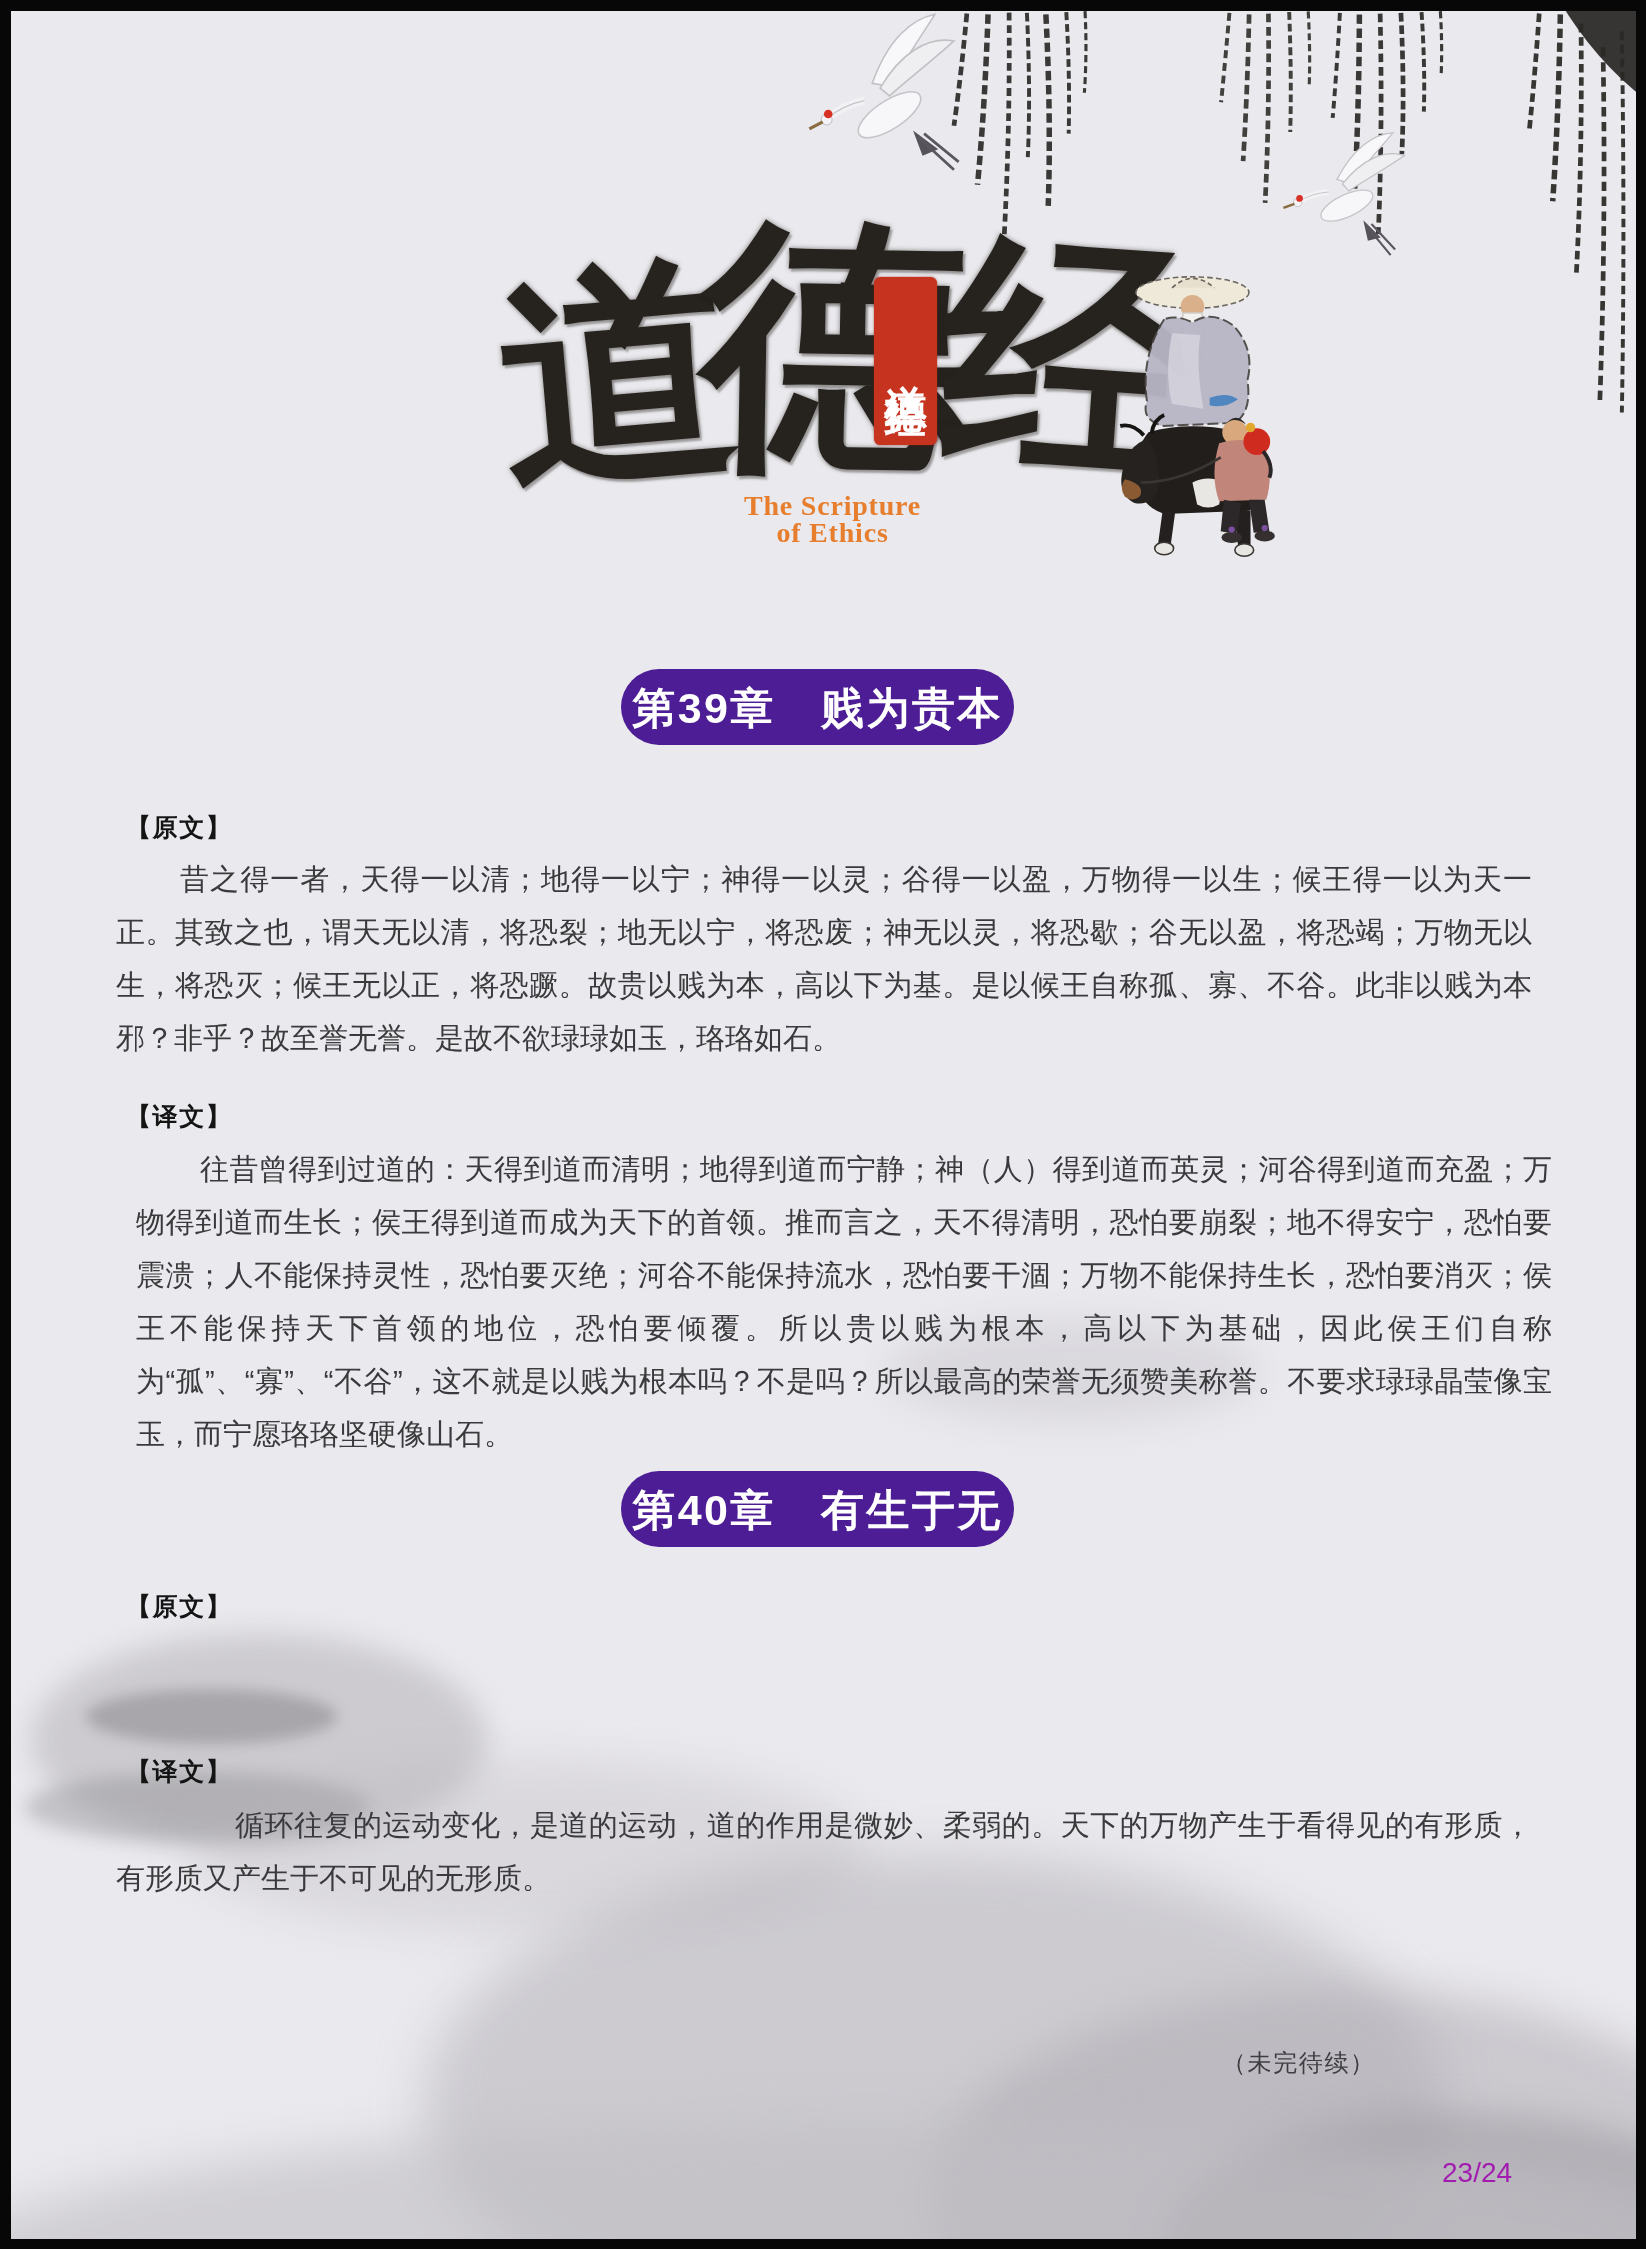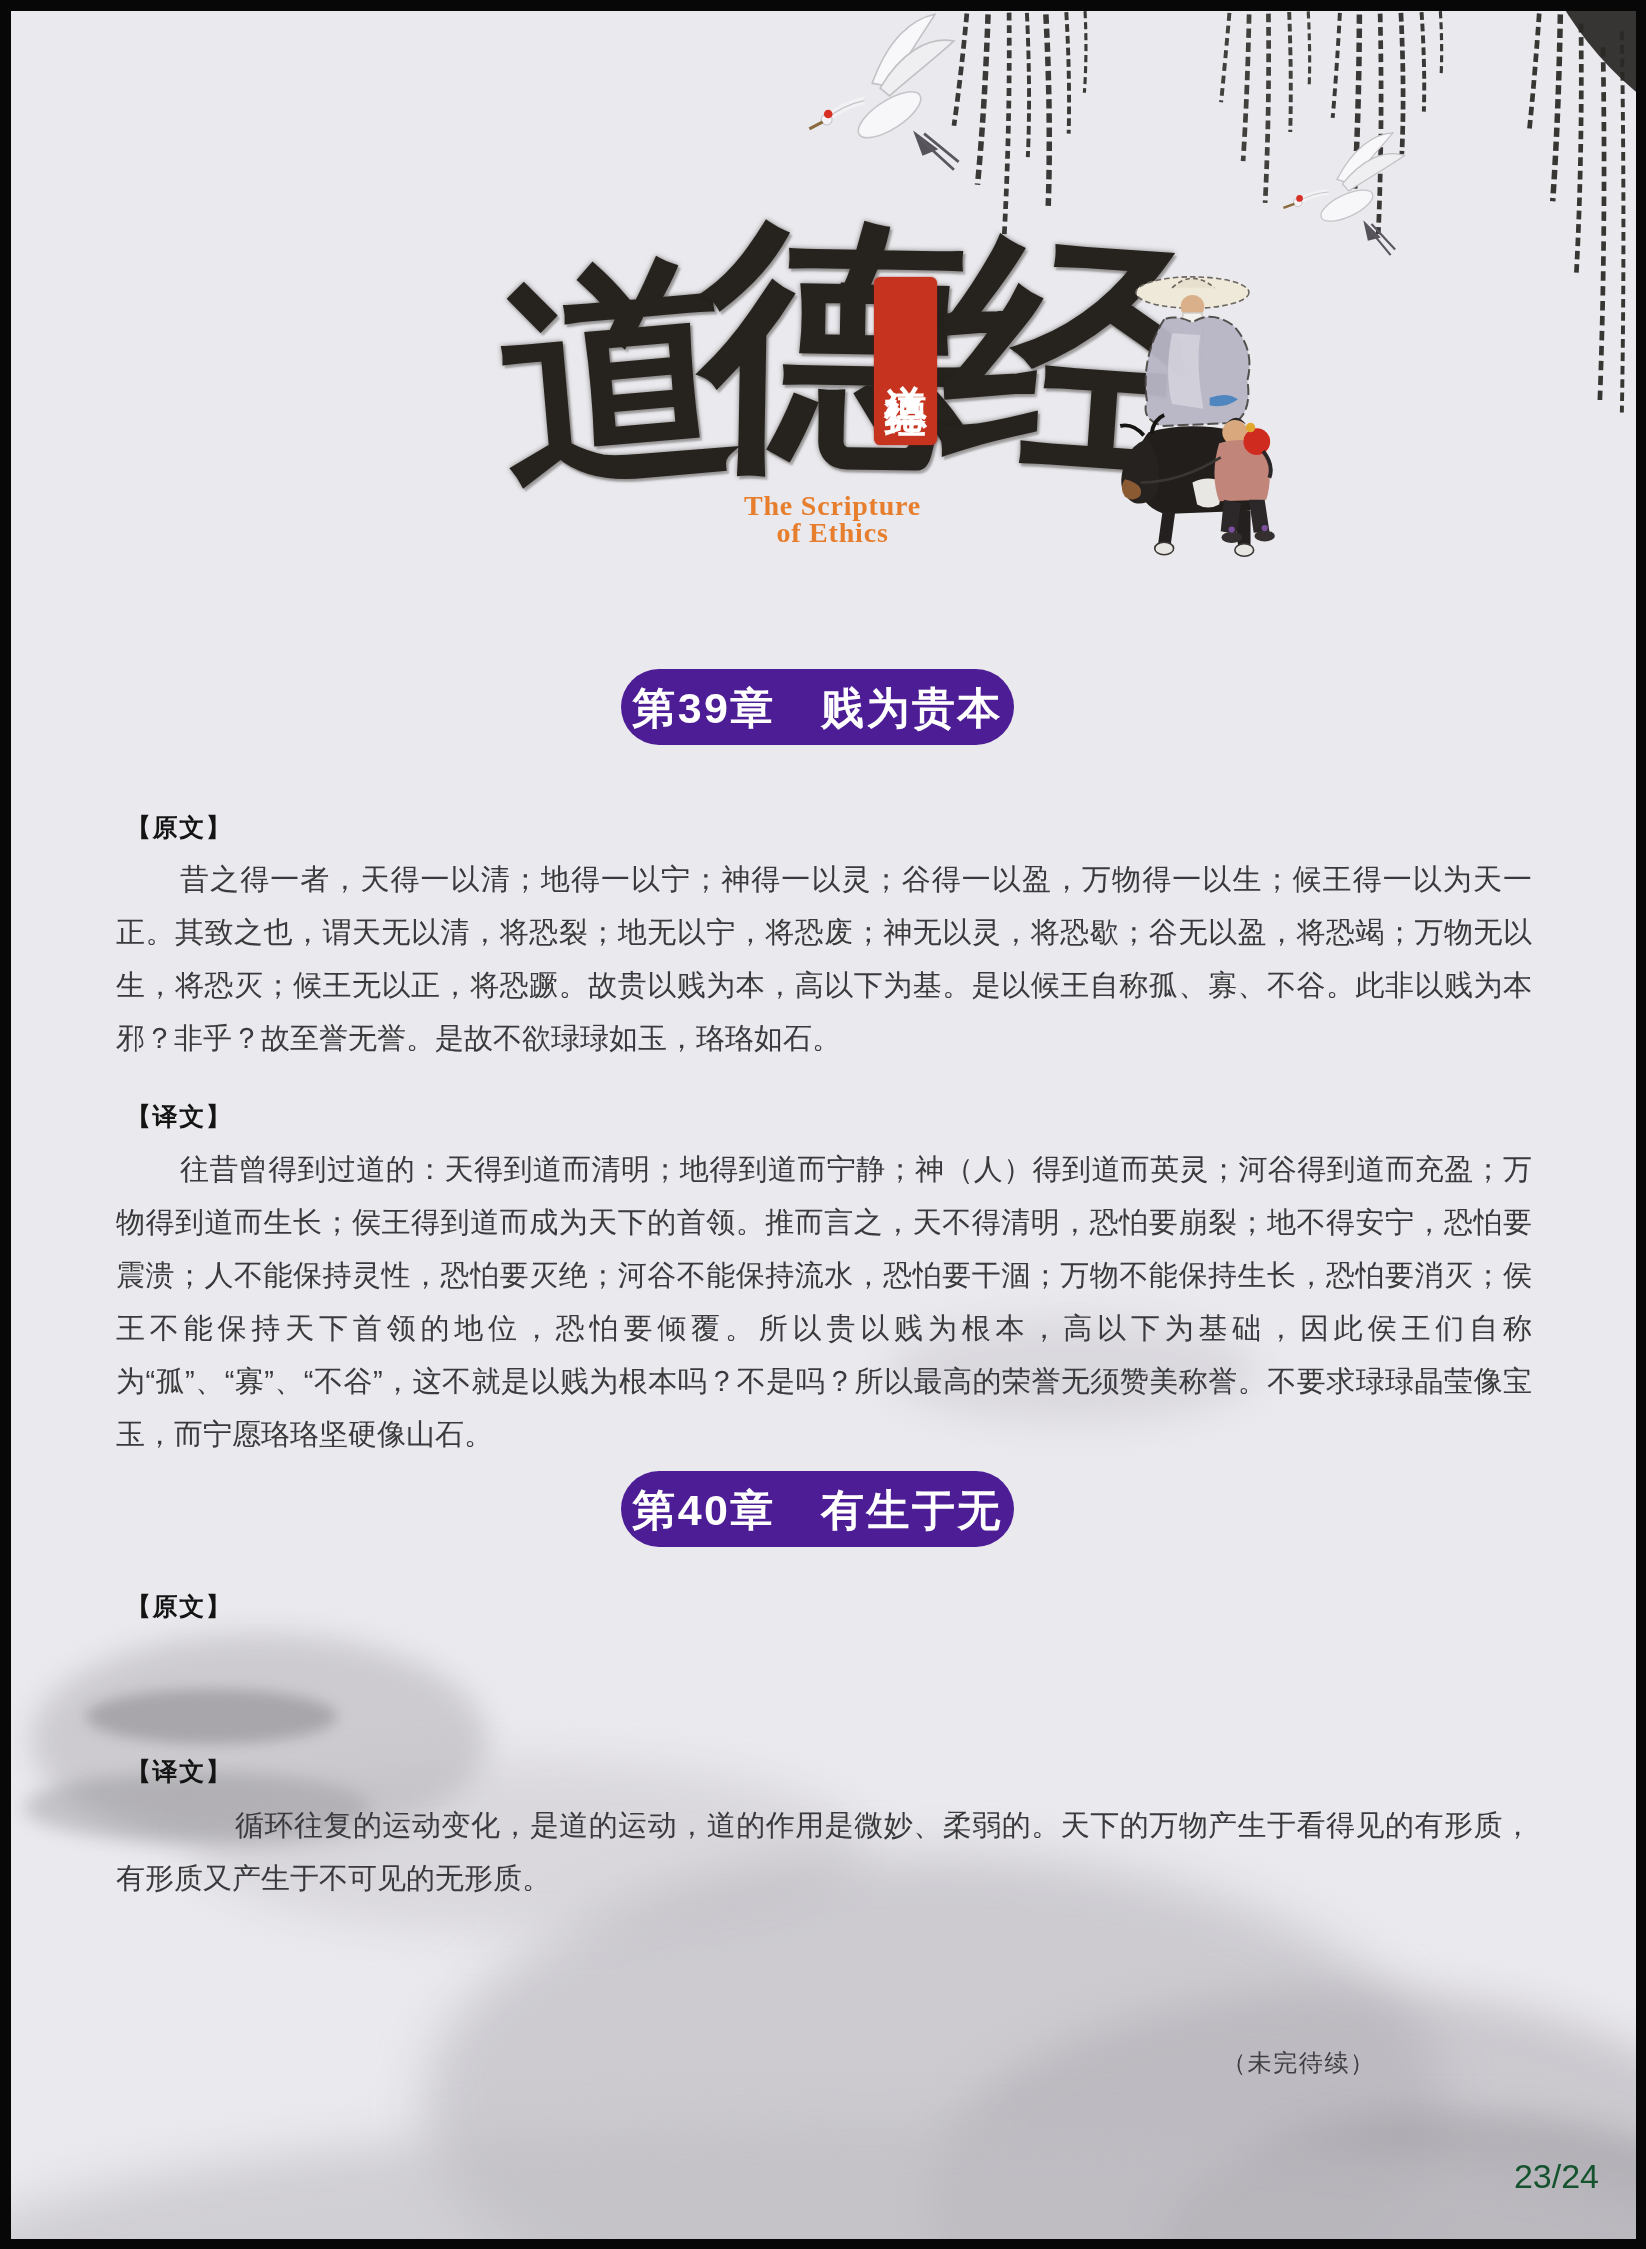--- a/index.html
+++ b/index.html
@@ -64,31 +64,31 @@
     font-size:25px; color:#141414; letter-spacing:1.6px;
   }
   .para{
     position:absolute; left:116px; width:1416px; z-index:10;
     font-size:29px; line-height:53px; color:#3a3a3c;
     text-align:justify; word-break:break-all;
   }
   .indent-s{text-indent:64px;}
   .indent-l{text-indent:119px;}
   .h-39y{top:811px;} .p-39y{top:853px;}
-  .h-39t{top:1100px;} .p-39t{top:1143px;}
+  .h-39t{top:1100px;} .p-39t{top:1143px;margin-left:20px;}
   .h-40y{top:1590px;} .p-40y{top:1634px;}
   .h-40t{top:1755px;} .p-40t{top:1799px;}
   
   .tbc{
     position:absolute; left:1222px; top:2047px; width:275px; z-index:10;
     text-align:left; font-size:24px; color:#3e3e40; letter-spacing:1.6px;
   }
   .pagenum{
     position:absolute; left:1442px; top:2157px; width:157px; z-index:10;
-    text-align:right; font-size:34px; color:#14532d;
+    text-align:left; font-size:28px; color:#a21caf;
   }
 </style>
 </head>
 <body>
 
 <div class="page">
 
   <div class="wash w-left-rocks"></div>
   <div class="wash w-left-streak1"></div>
   <div class="wash w-left-streak2"></div>

